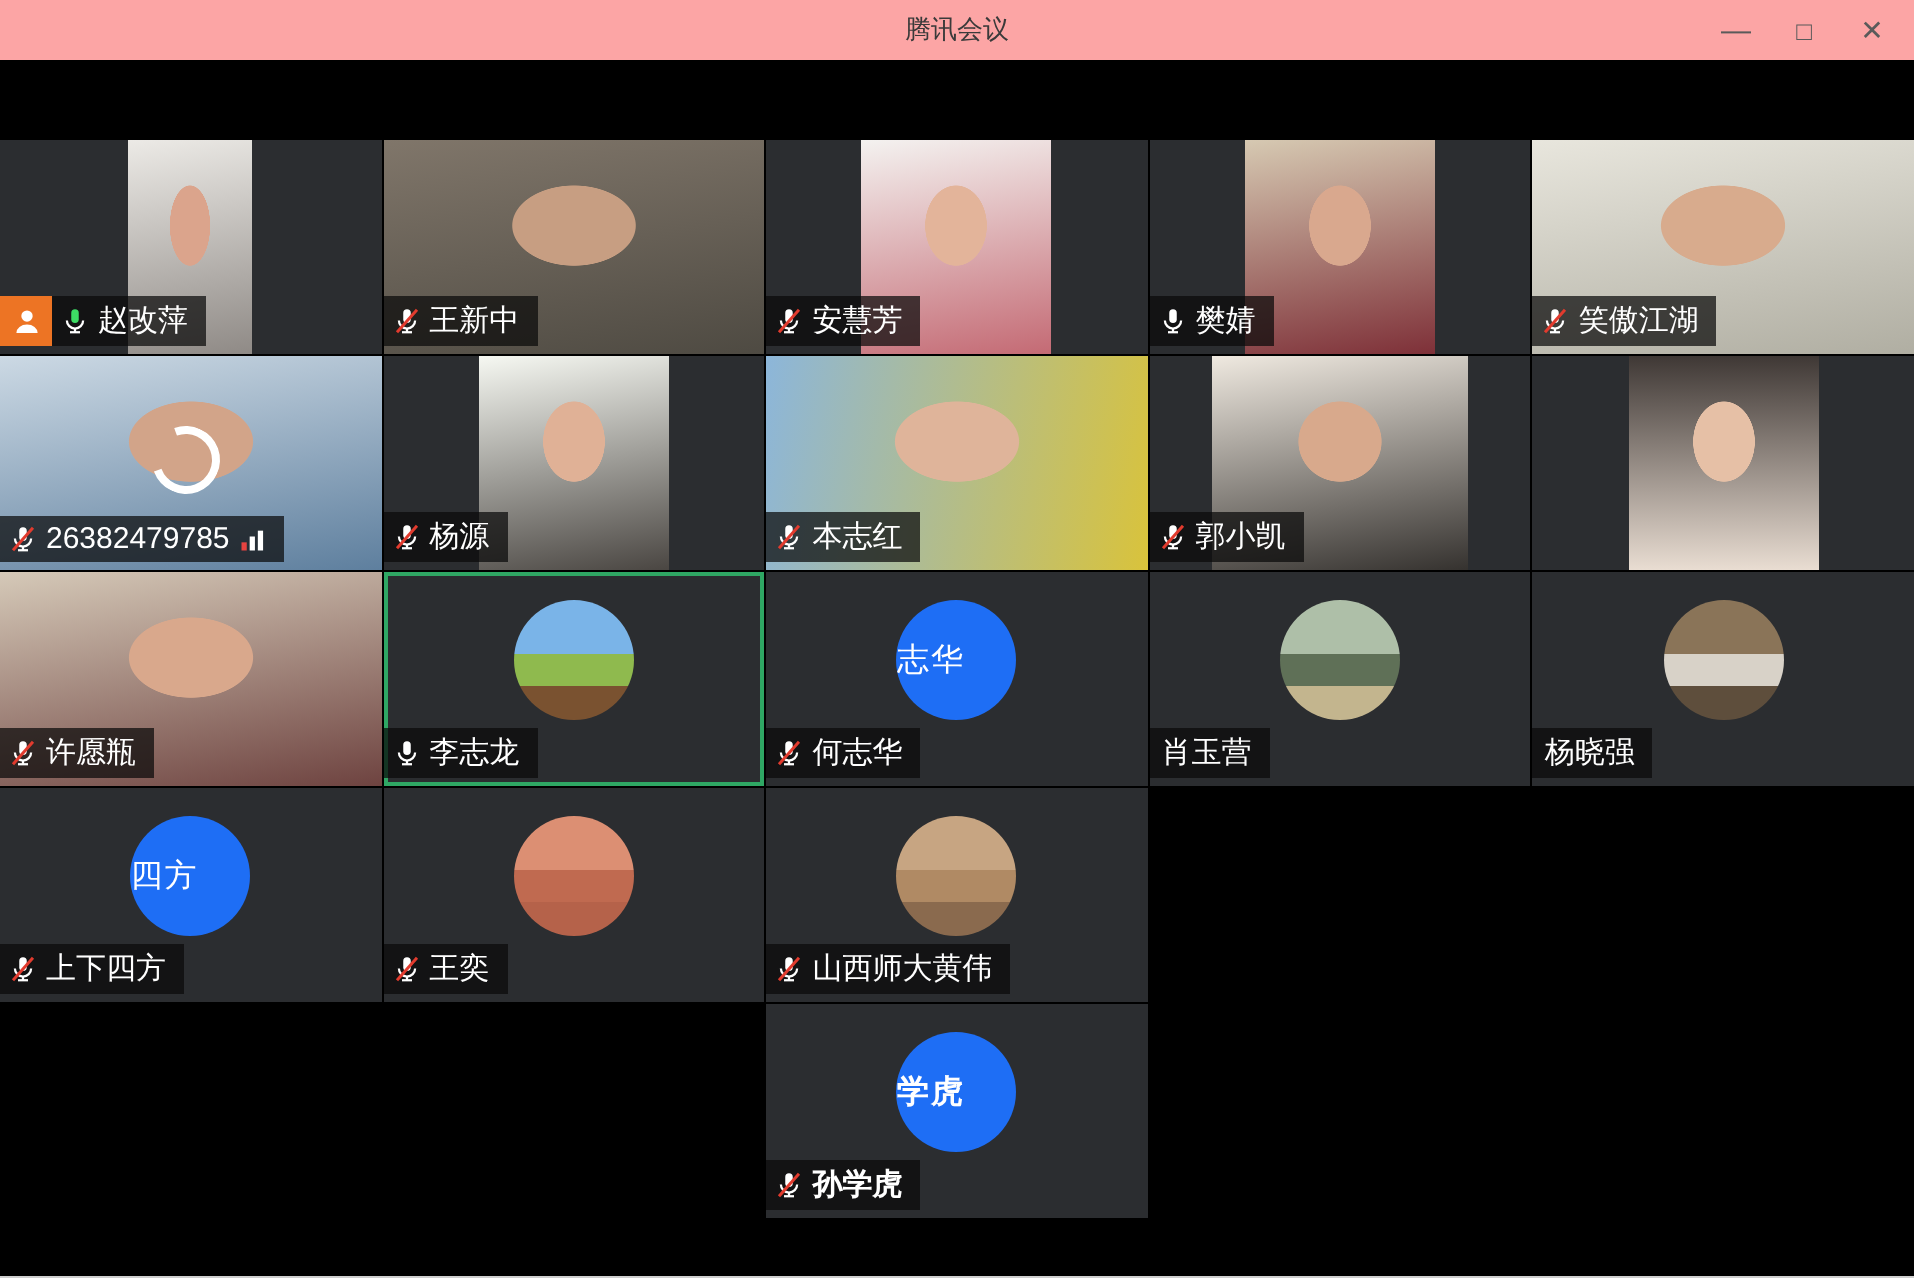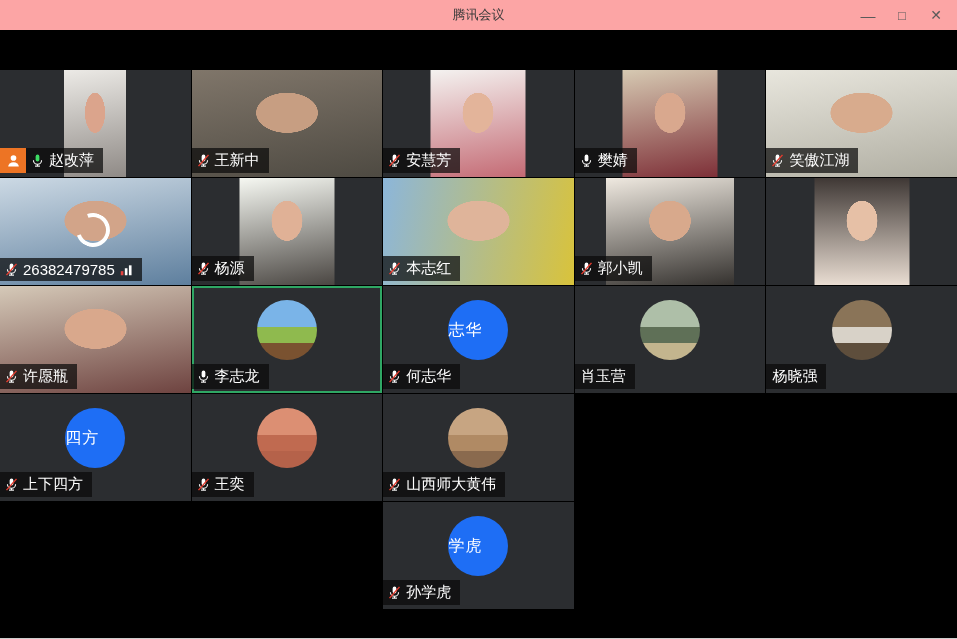--- a/index.html
+++ b/index.html
@@ -387,21 +387,21 @@
               <line x1="12" y1="18" x2="12" y2="21" stroke="#fff" stroke-width="1.8"></line>
               <line x1="8" y1="21" x2="16" y2="21" stroke="#fff" stroke-width="1.8"></line>
               <line x1="4" y1="21" x2="20" y2="3" stroke="#e23b2e" stroke-width="2.4"></line>
             </svg>
           </span>
         <span class="pname">山西师大黄伟</span>
 
       </span>
     </div>
   </div>
-    <div class="tile" style="grid-column: 3 / 4;">
+    <div class="tile" style="grid-column: 3 / 4; font-weight: bold;">
     <div class="avatar" style="background: rgb(30, 110, 245);">
         <span class="initials">学虎</span>
       </div>
       <div class="label">
 
       <span class="label-main">
         <span class="mic">
             <svg viewBox="0 0 24 24" width="15" height="15">
               <rect x="9" y="2.5" width="6" height="11" rx="3" fill="#ffffff"></rect>
               <path d="M5.5 11.5 a6.5 6.5 0 0 0 13 0" fill="none" stroke="#fff" stroke-width="1.8"></path>

